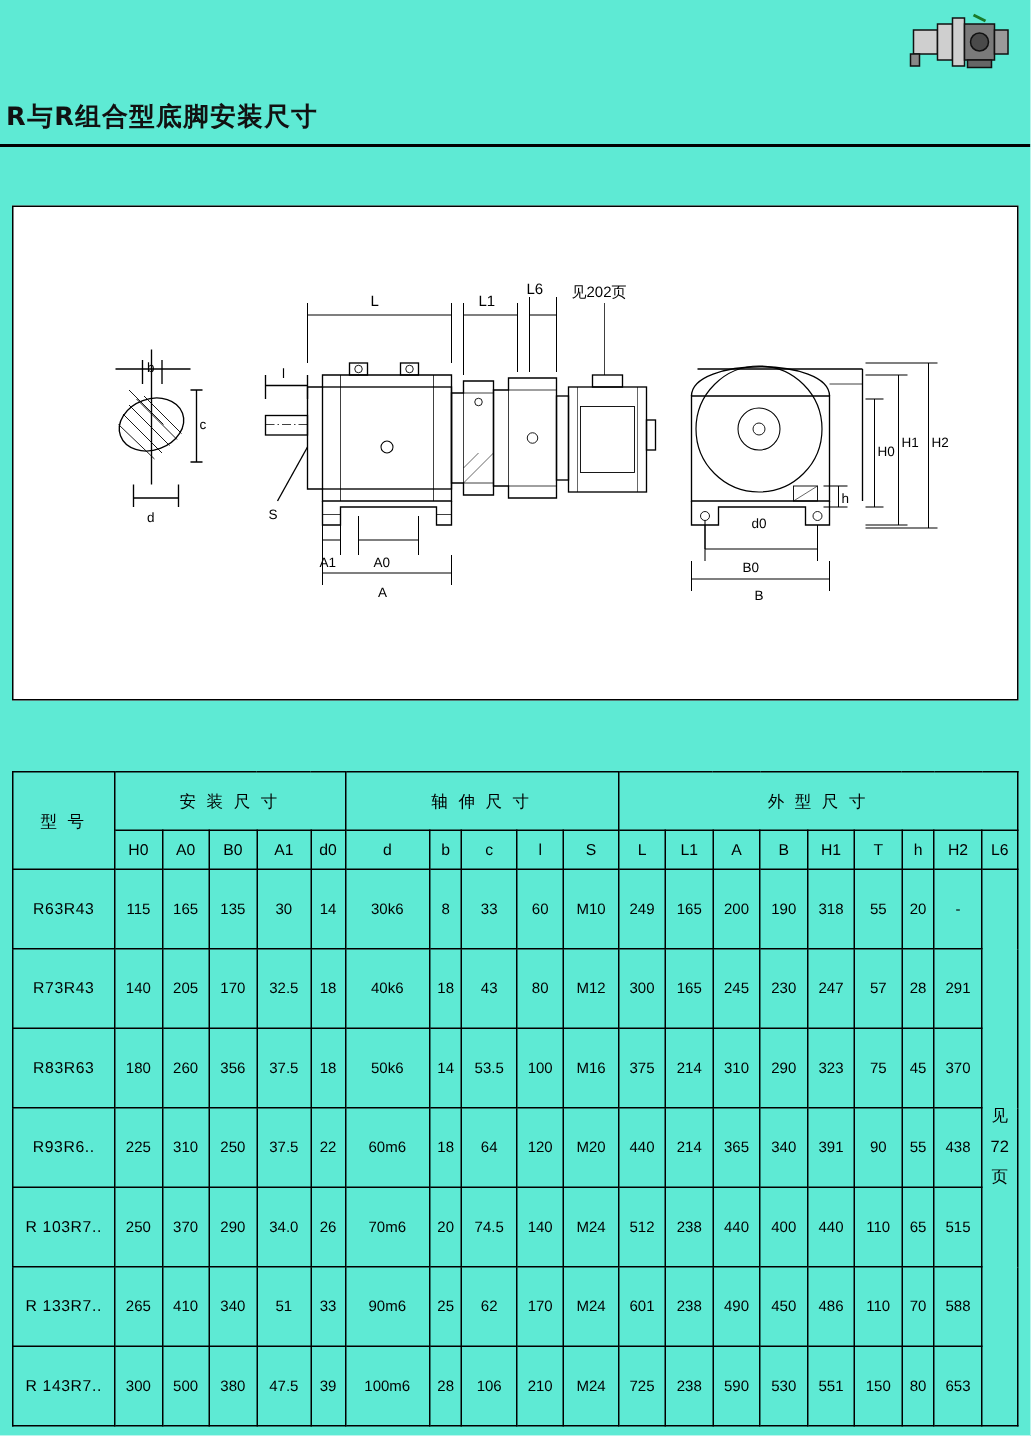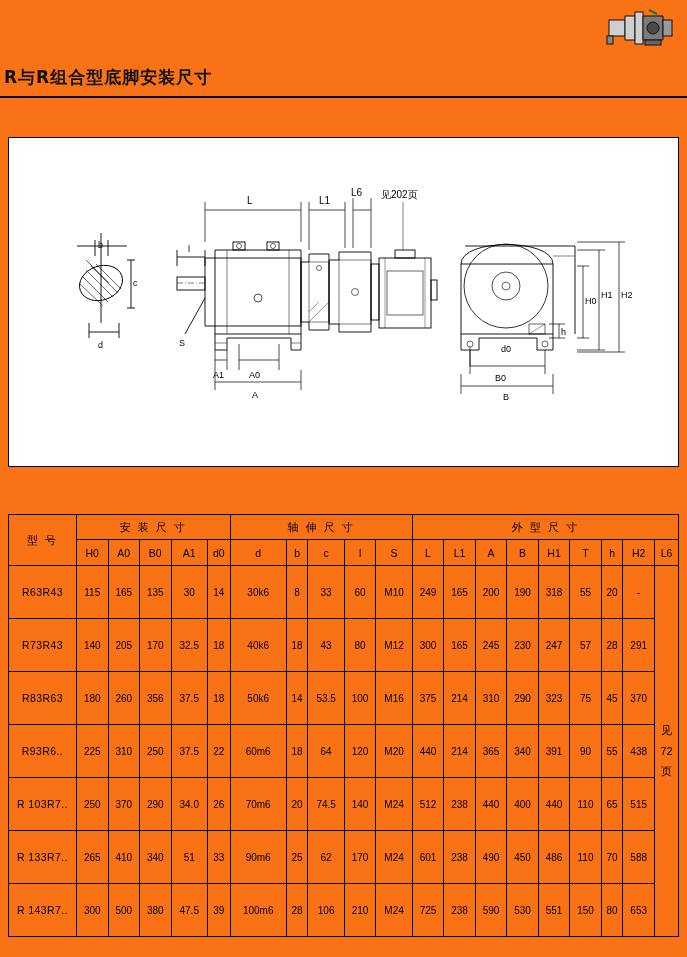--- a/index.html
+++ b/index.html
@@ -5,21 +5,21 @@
   * { box-sizing: border-box; }
   html, body {
     margin: 0; padding: 0;
     background: #ffffff;
     font-family: "Liberation Sans", sans-serif;
   }
   .page {
     position: relative;
     width: 687px;
     height: 957px;
-    background: #f97316;
+    background: #5eead4;
     overflow: hidden;
   }
 
   
   .logo-box {
     position: absolute;
     top: 6px; right: 10px;
     width: 72px; height: 44px;
     display: flex; align-items: center; justify-content: center;
   }
@@ -66,21 +66,21 @@
   }
   table.spec th, table.spec td {
     border: 1px solid #000;
     text-align: center;
     vertical-align: middle;
     padding: 0;
     height: 26px;
     font-weight: normal;
   }
   table.spec tbody td { height: 53px; }
-  table.spec thead th.group { height: 25px; font-size: 11px; letter-spacing: 2px; }
+  table.spec thead th.group { height: 39px; font-size: 11px; letter-spacing: 2px; }
   table.spec thead th.sub { height: 26px; font-size: 10.5px; }
   table.spec th.model-head {
     font-size: 11px; letter-spacing: 2px;
   }
   td.model-cell { font-size: 10.5px; letter-spacing: .4px; }
   td.l6-cell {
     font-size: 11px;
     line-height: 1.9;
   }
   .vert-l6 { display: block; }

